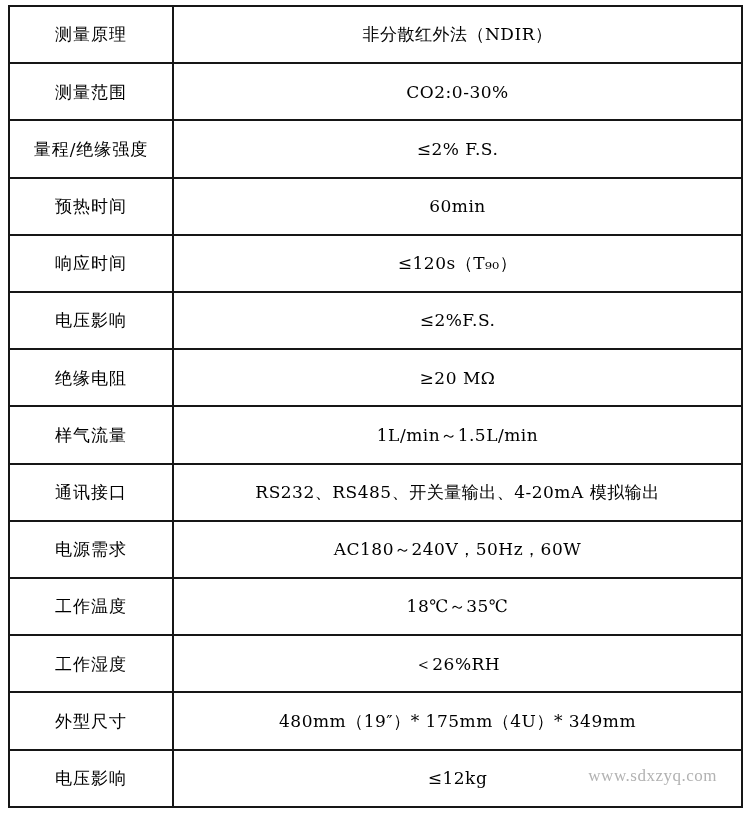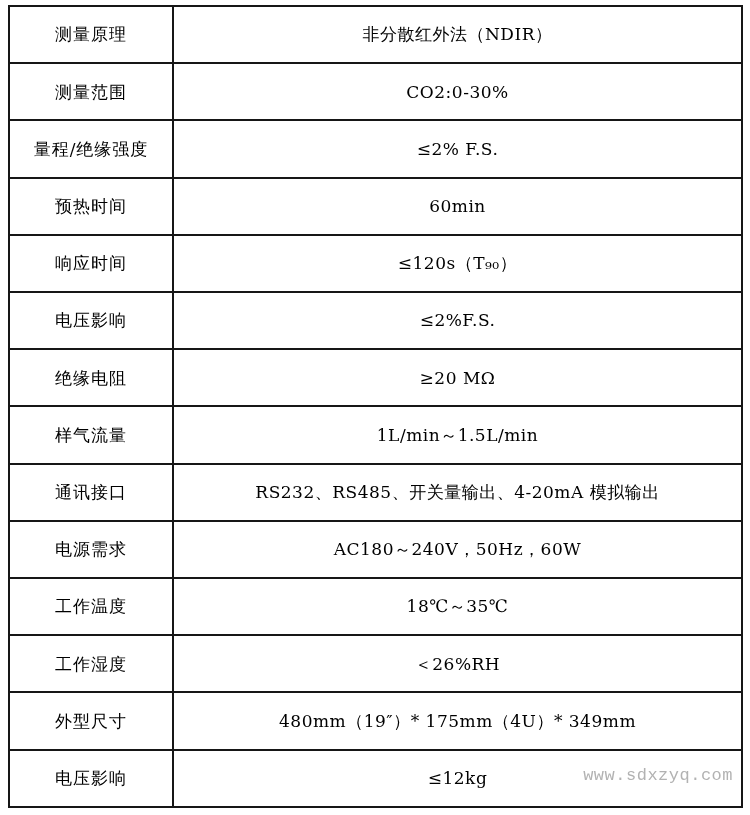--- a/index.html
+++ b/index.html
@@ -40,23 +40,23 @@
   }
   td.label-cell {
     width: 154px;
     letter-spacing: 1px;
   }
   td.value-cell {
     letter-spacing: 0.5px;
   }
   .watermark {
     position: absolute;
-    right: 17px;
+    right: 33px;
     top: 766px;
-    font-family: Liberation Mono, monospace;
+    font-family: Liberation Serif, serif;
     font-size: 17px;
     color: #b2b2b2;
     letter-spacing: 0.5px;
     pointer-events: none;
   }
 </style>
 </head>
 <body>
 
 <div class="page">

